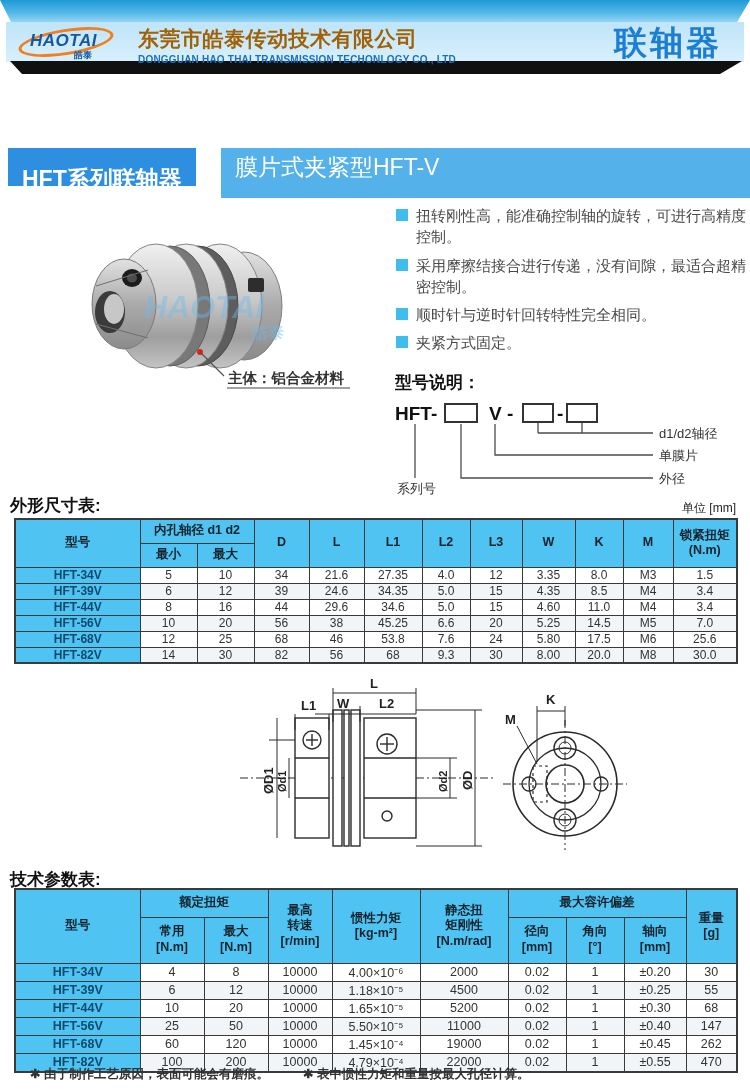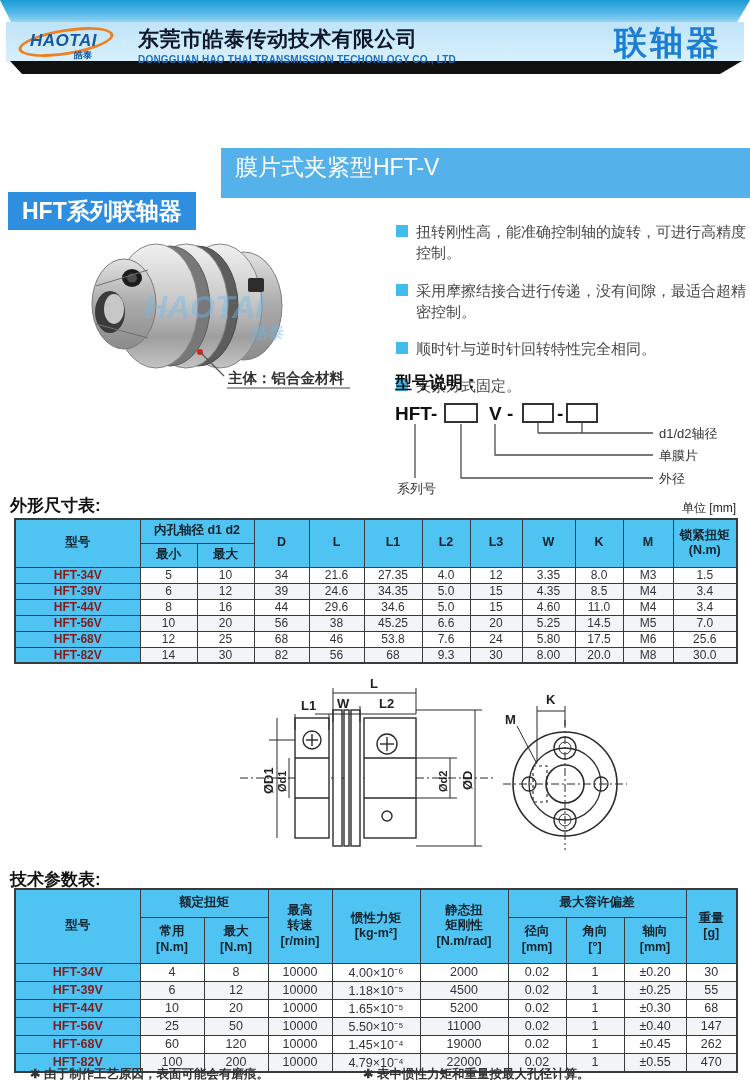--- a/index.html
+++ b/index.html
@@ -15,66 +15,66 @@
     background:linear-gradient(180deg,#bfe4f8 0%,#d8f0fd 100%); }
   .hdr-black { position:absolute; top:61px; left:4px; width:742px; height:13px; background:#101010;
     clip-path:polygon(6px 0,calc(100% - 4px) 0,calc(100% - 26px) 100%,18px 100%); }
   .logo { position:absolute; left:26px; top:28px; width:100px; height:32px; }
   .logo-swoosh { position:absolute; left:-8px; top:1px; width:96px; height:26px;
     border:3px solid #f07f1e; border-radius:50%; transform:rotate(-9deg); }
   .logo-brand { position:absolute; left:4px; top:3px; font-style:italic; font-weight:bold;
     font-size:17px; color:#15589e; letter-spacing:.5px; }
   .logo-sub { position:absolute; left:48px; top:21px; font-size:9px; font-weight:bold; color:#15589e; }
   .company { position:absolute; left:138px; top:25px; }
-  .company-cn { font-size:21px; font-weight:bold; color:#0f172a; letter-spacing:.5px; }
+  .company-cn { font-size:21px; font-weight:bold; color:#a16207; letter-spacing:.5px; }
   .company-en { font-size:10px; font-weight:bold; color:#1a6fc2; letter-spacing:.2px; margin-top:1px; }
   .badge { position:absolute; right:28px; top:21px; font-size:33px; font-weight:bold;
     color:#1b7ed2; letter-spacing:3px; }
 
   
   .titlebar { position:absolute; top:148px; left:0; width:750px; height:38px; }
   .title-box { position:absolute; left:8px; top:0; height:38px; background:#2e8ee0;
-    color:#fff; font-size:23px; font-weight:bold; line-height:38px; padding:0 14px;margin-top:44px; }
+    color:#fff; font-size:23px; font-weight:bold; line-height:38px; padding:12px 14px; }
   .title-sub { position:absolute; left:221px; top:0; right:0; height:50px; background:#55b1e9;
     color:#fff; font-size:23px; font-weight:normal; line-height:38px; padding-left:14px; }
 
   
   .features { position:absolute; left:396px; top:205px; width:350px; list-style:none; }
-  .features li { display:flex; gap:8px; margin-bottom:7px; font-size:15px; color:#4a4a4a; line-height:1.42;margin-top:16px; }
+  .features li { display:flex; gap:8px; margin-bottom:7px; font-size:15px; color:#4a4a4a; line-height:1.42; }
   .bullet { flex:0 0 12px; width:12px; height:12px; background:#3fbeee; margin-top:4px; }
 
   
   .product-svg { position:absolute; left:52px; top:226px; }
   .model-svg { position:absolute; left:395px; top:372px; }
 
   
   .sec-title { position:absolute; left:10px; font-size:17px; font-weight:bold; color:#111; }
   .unit-label { position:absolute; right:14px; top:500px; font-size:12px; color:#222; }
 
   
   .t { position:absolute; left:14px; border-collapse:collapse; table-layout:fixed; width:722px; }
   .t th, .t td { border:1px solid #3a3a3a; text-align:center; vertical-align:middle; padding:0 1px; }
   .t th { background:#4fc3f2; color:#14222b; font-weight:bold; font-size:12.5px;
     white-space:pre-line; line-height:1.25; }
   .t td { background:#fff; color:#333; font-size:12px; }
   .t { border:2px solid #3a3a3a; }
-  .t tbody td:first-child { background:#4fc3f2; font-weight:bold; color:#7f1d1d; }
+  .t tbody td:first-child { background:#4fc3f2; font-weight:bold; color:#0c4a6e; }
   .t tbody tr:nth-child(even) td:not(:first-child) { background:#f1f5f8; }
   .dim { top:518px; }
   .dim thead tr:nth-child(1) th { height:24px; }
   .dim thead tr:nth-child(2) th { height:24px; }
   .dim tbody td { height:16px; }
   .tech { top:888px; }
   .tech thead tr:nth-child(1) th { height:28px; }
   .tech thead tr:nth-child(2) th { height:46px; }
   .tech tbody td { height:17px; font-size:12.5px; }
 
   .drawing-svg { position:absolute; left:165px; top:666px; }
 
-  .footnotes { position:absolute; left:30px; top:1066px; width:700px; display:flex; gap:94px; }
+  .footnotes { position:absolute; left:30px; top:1066px; width:700px; display:flex; gap:34px; }
   .footnotes span { font-size:12.5px; font-weight:bold; color:#333; }
 
   svg text { font-family:"Liberation Sans", sans-serif; }
 </style>
 </head>
 <body>
 
 <div class="page">
 
   <div class="hdr">

